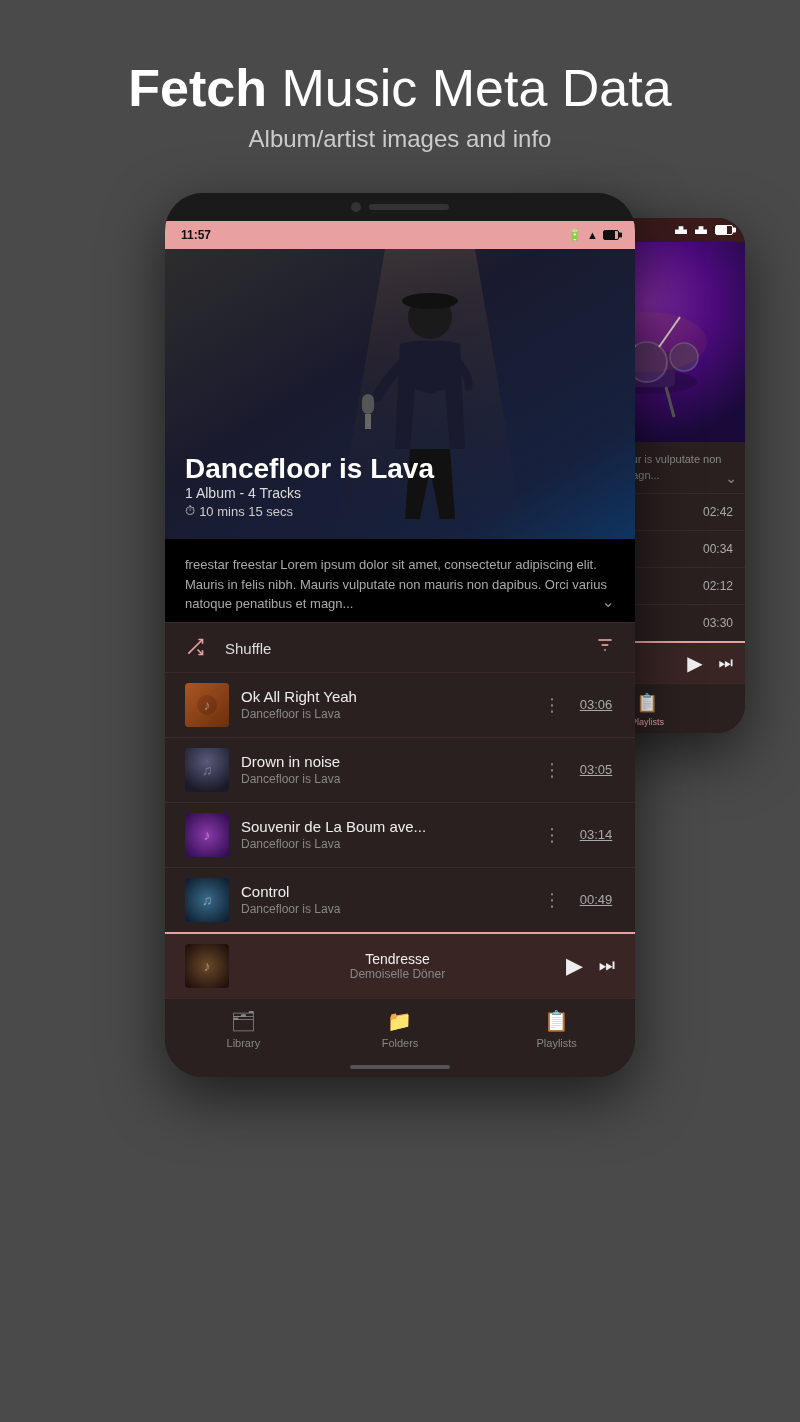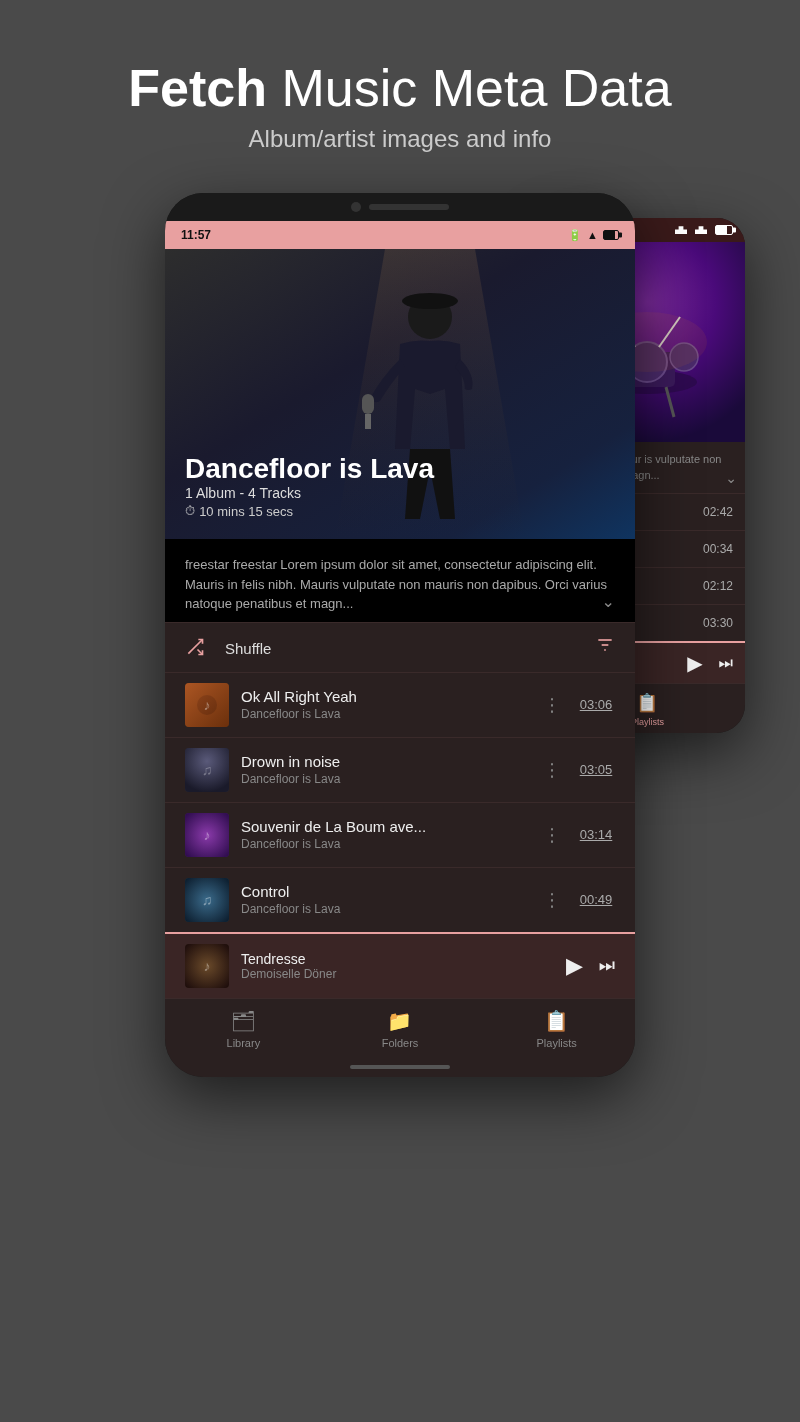--- a/index.html
+++ b/index.html
@@ -232,20 +232,21 @@
     }
     .np-thumb {
       width: 44px;
       height: 44px;
       border-radius: 4px;
       overflow: hidden;
       flex-shrink: 0;
     }
     .np-info {
       flex: 1;
+      text-align: center;
     }
     .np-title {
       font-size: 14px;
       color: #eee;
       font-weight: 500;
     }
     .np-artist {
       font-size: 12px;
       color: #888;
     }

